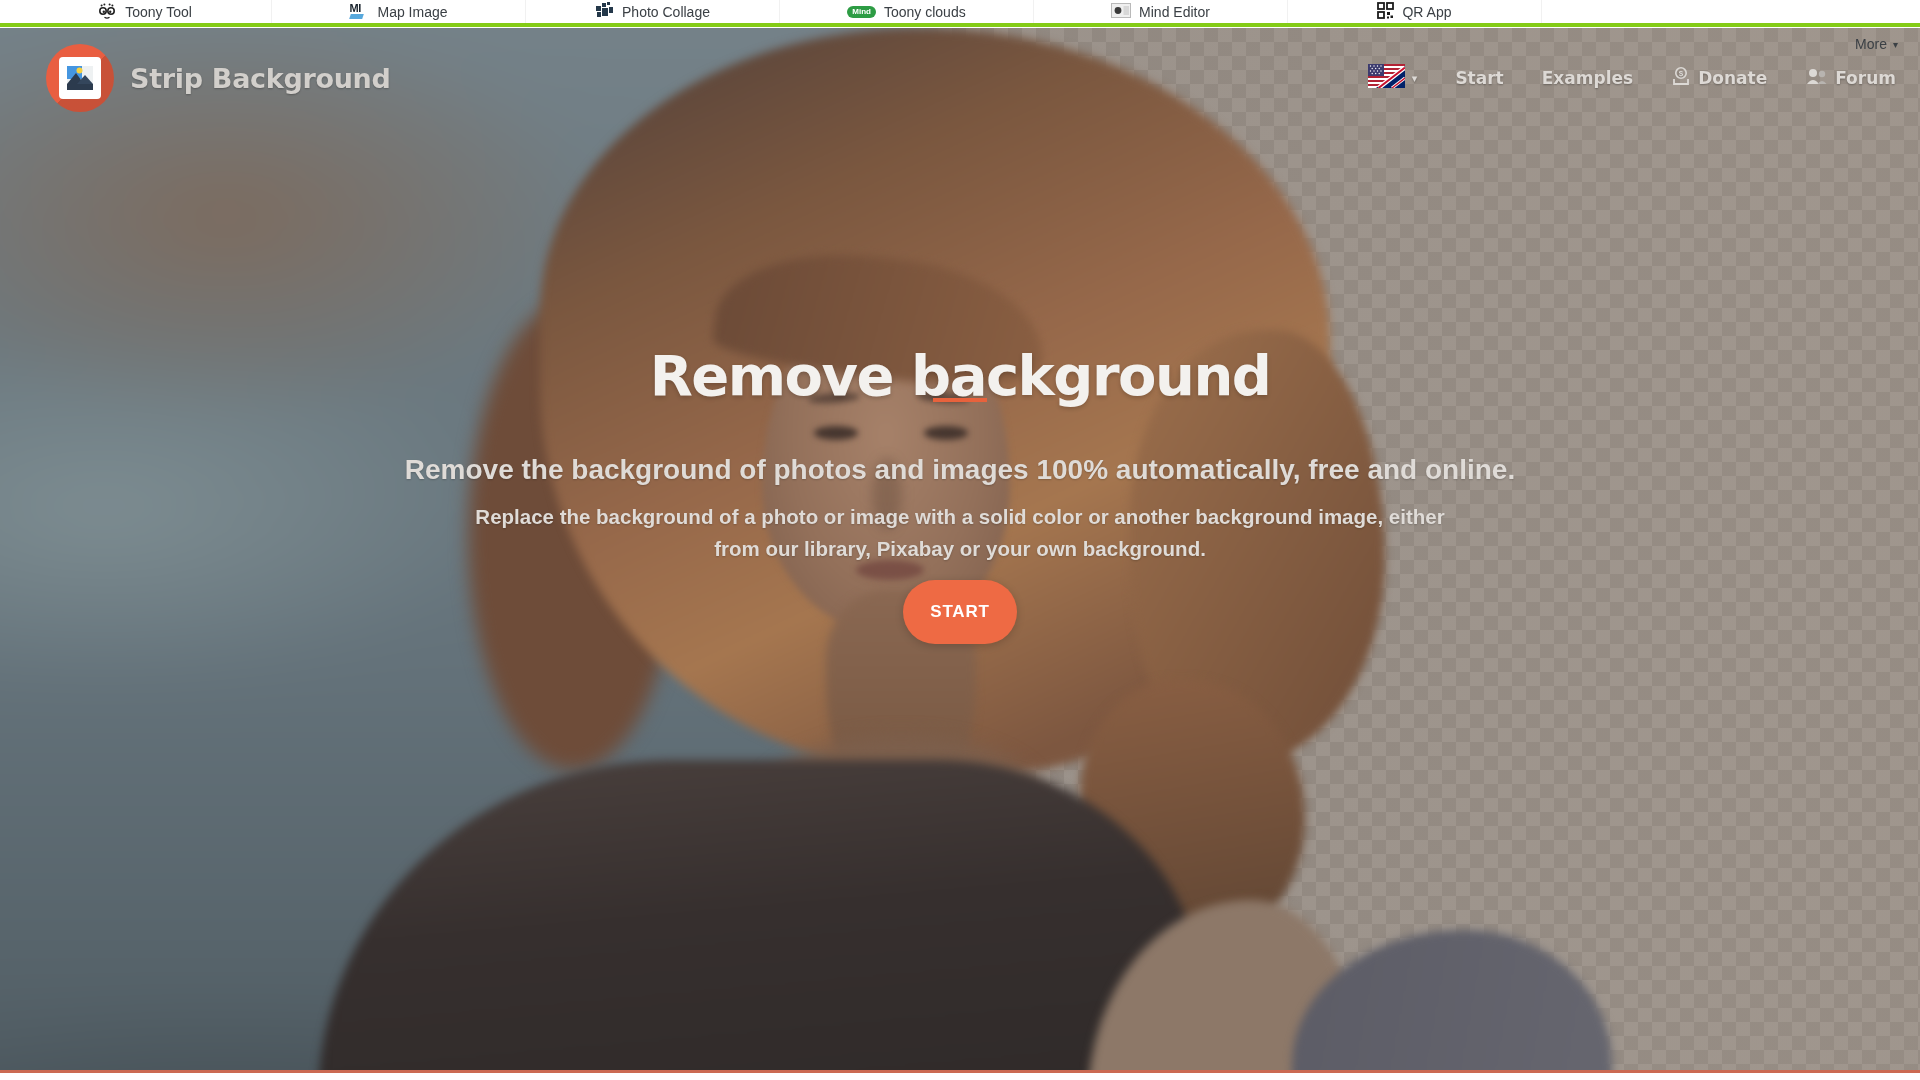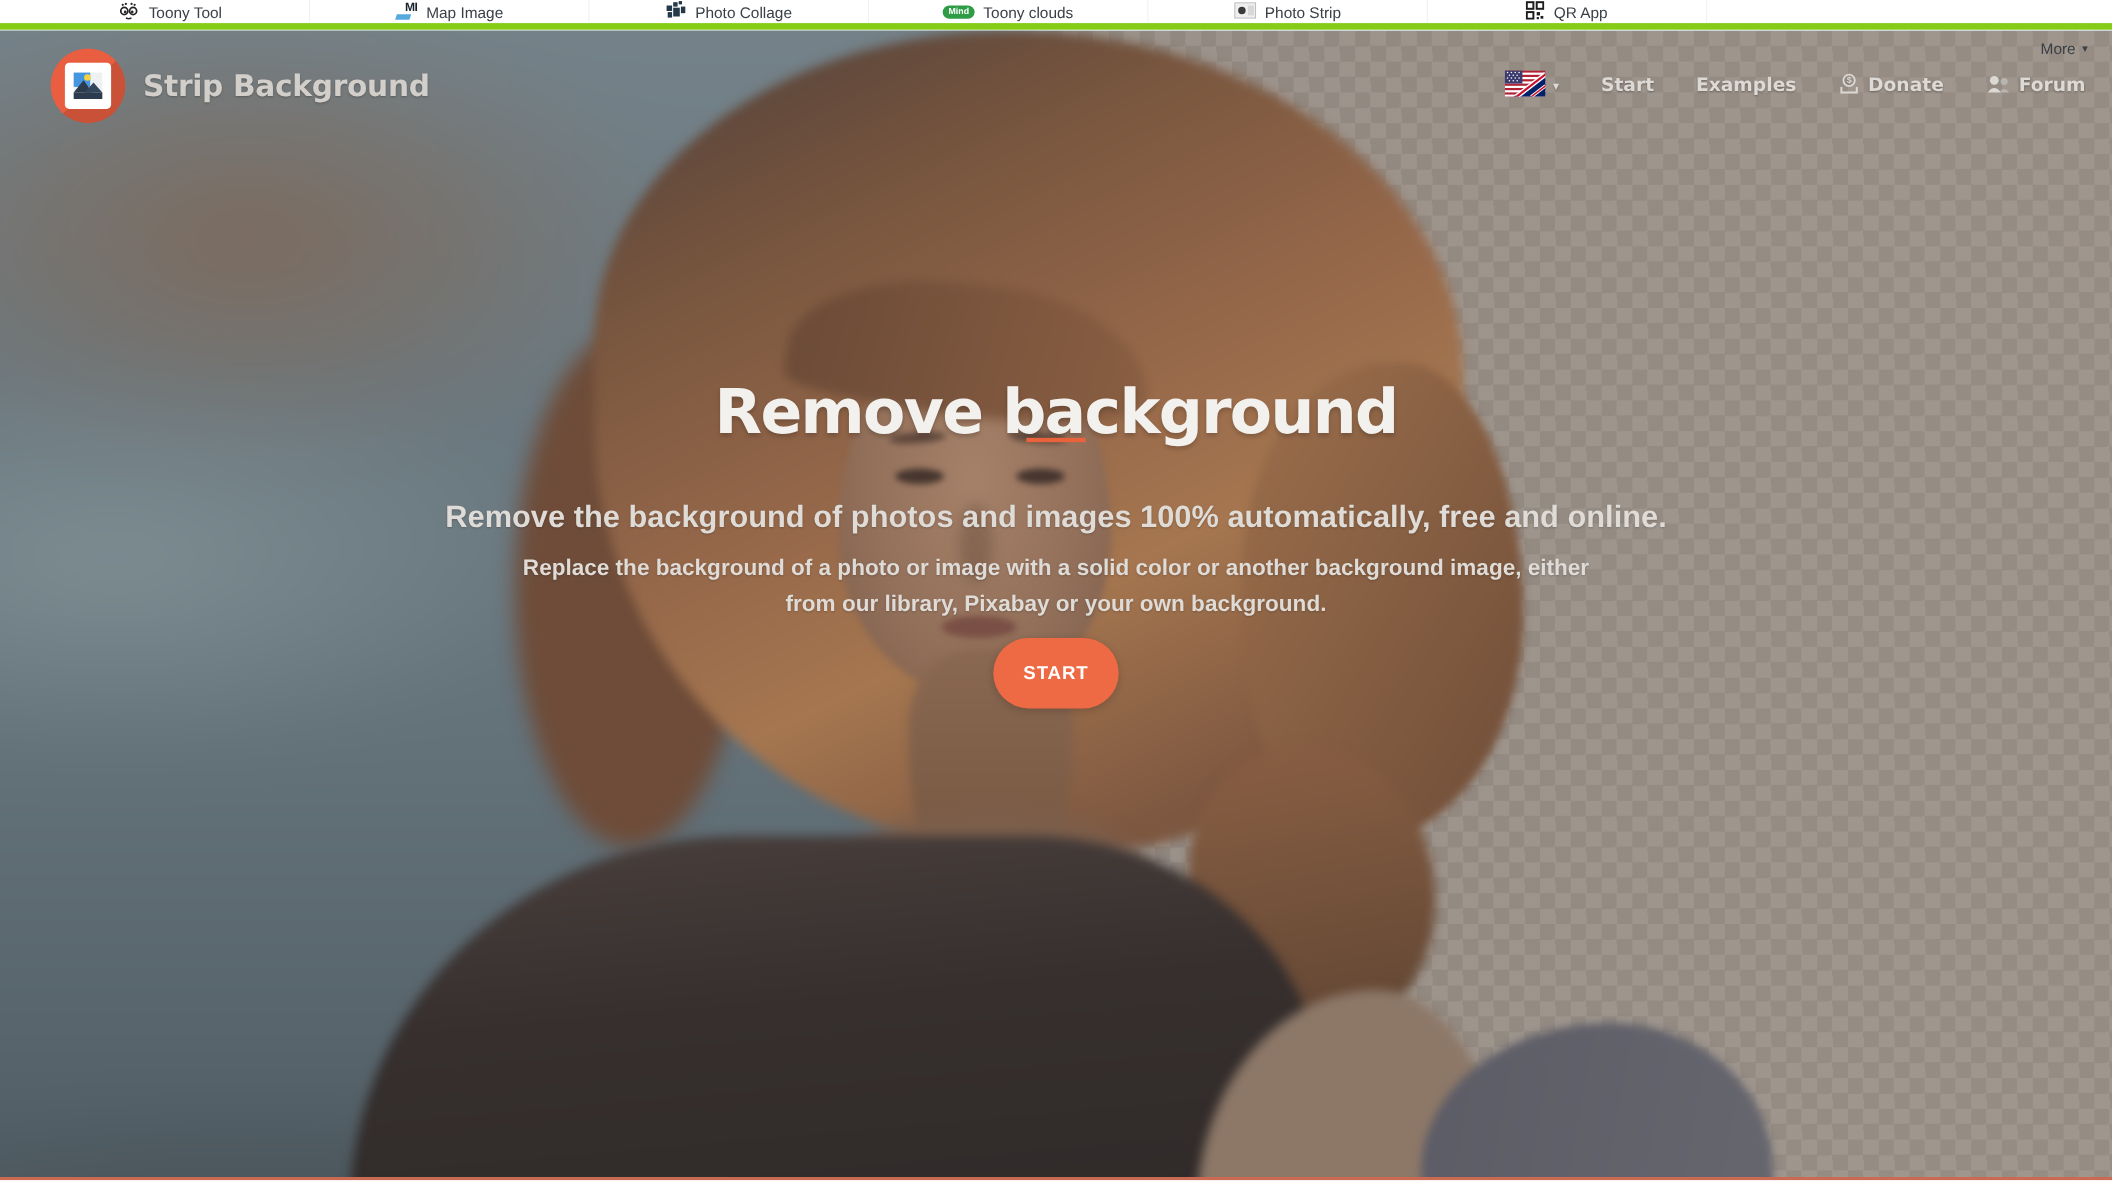--- a/index.html
+++ b/index.html
@@ -1,27 +1,27 @@
 <!DOCTYPE html>
 <html><head>
 <meta charset="utf-8">
 <style>
   html,body{margin:0;padding:0;background:#fff;}
   .screen{position:relative;width:1920px;height:1080px;overflow:hidden;background:#fff;
           font-family:"Liberation Sans",sans-serif;}
 
   
   .topbar{position:absolute;top:0;left:0;right:0;height:27px;background:#ffffff;
-          border-bottom:6px solid #84cc16;display:flex;align-items:stretch;z-index:40;padding-left:28px;box-sizing:border-box;}
+          border-bottom:4px solid #84cc16;display:flex;align-items:stretch;z-index:40;padding-left:18px;box-sizing:border-box;}
   .tb-item{width:253px;display:flex;align-items:center;justify-content:center;gap:8px;
            font-size:14px;color:#3b4045;border-right:1px solid #f1f1f1;cursor:pointer;white-space:nowrap;}
   .tb-more{margin-left:auto;display:flex;align-items:center;gap:6px;padding:0 22px;
            border-left:1px solid #e8e8e8;font-size:14px;color:#3b4045;cursor:pointer;margin-top:44px;}
   .tb-caret{font-size:10px;color:#3b4045;}
-  .ic-mi{position:relative;width:20px;height:17px;display:inline-block;text-align:right;}
+  .ic-mi{position:relative;width:20px;height:17px;display:inline-block;}
   .mi-txt{font-weight:bold;font-size:11px;color:#18222c;line-height:11px;display:block;letter-spacing:-.5px;}
   .mi-tail{position:absolute;left:1px;top:11px;width:13px;height:5px;background:#57a8dc;transform:skewX(-18deg);}
   .ic-mind{background:#2d9c44;border-radius:8px;color:#fff;font-size:8px;font-weight:bold;
            padding:2px 5px;line-height:1;display:inline-block;text-align:right;}
 
   
   .hero{position:absolute;top:28px;left:0;right:0;height:1042px;overflow:hidden;background:#0c4a6e;}
   .checker{position:absolute;inset:0;
            background-image:conic-gradient(#99918a 25%,#8e867f 0 50%,#99918a 0 75%,#8e867f 0);
            background-size:28px 28px;}
@@ -159,21 +159,21 @@
     </div>
 
     <div class="tb-item">
       <span>
         <svg width="20" height="15" viewBox="0 0 20 15">
           <rect x="0.5" y="0.5" width="19" height="14" fill="#efefef" stroke="#b9b9b9"></rect>
           <circle cx="7" cy="7.5" r="3.4" fill="#3a3a3a"></circle>
           <rect x="12.5" y="3" width="5.5" height="9" fill="#d7d7d7"></rect>
         </svg>
       </span>
-      <span>Photo Strip</span>
+      <span>Mind Editor</span>
     </div>
 
     <div class="tb-item">
       <span>
         <svg width="17" height="17" viewBox="0 0 17 17" fill="#1c1c1c">
           <rect x="1" y="1" width="6" height="6" fill="none" stroke="#1c1c1c" stroke-width="1.8"></rect>
           <rect x="10" y="1" width="6" height="6" fill="none" stroke="#1c1c1c" stroke-width="1.8"></rect>
           <rect x="1" y="10" width="6" height="6" fill="none" stroke="#1c1c1c" stroke-width="1.8"></rect>
           <rect x="10" y="10" width="3" height="3"></rect>
             <rect x="13.5" y="13.5" width="2.5" height="2.5"></rect>

